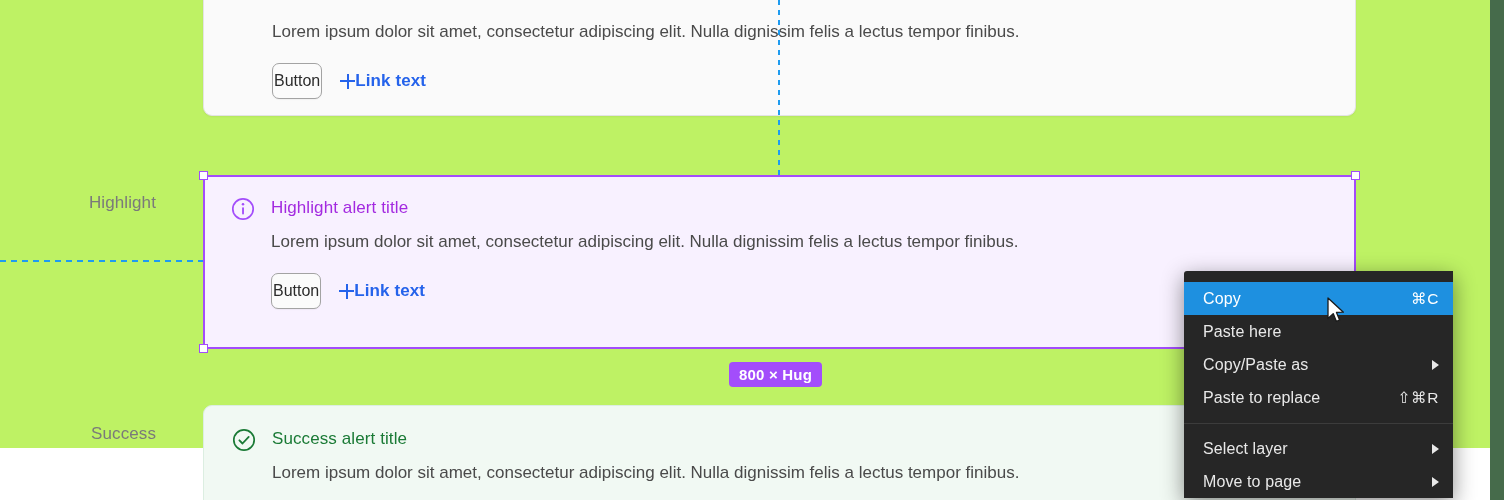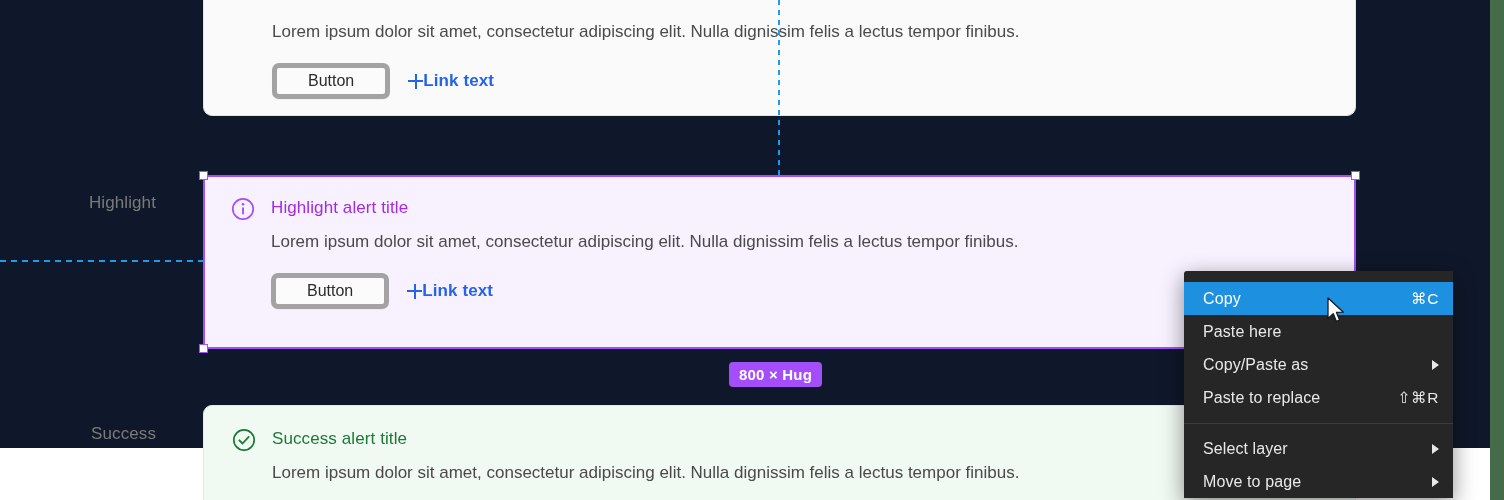--- a/index.html
+++ b/index.html
@@ -10,21 +10,21 @@
     overflow: hidden;
     background: #ffffff;
     font-family: "Liberation Sans", sans-serif;
     -webkit-font-smoothing: antialiased;
   }
 
   #canvas {
     position: relative;
     width: 1504px;
     height: 448px;
-    background: #0f172a;
+    background: #bef264;
   }
 
   
   .edge-strip {
     position: absolute;
     top: 0;
     left: 1490px;
     width: 14px;
     height: 500px;
     background: #466b4b;
@@ -77,22 +77,22 @@
     display: flex;
     align-items: center;
     gap: 18px;
   }
 
   .btn {
     display: inline-flex;
     align-items: center;
     justify-content: center;
     height: 36px;
-    padding: 0 31px;
-    border: 5px solid #a3a3a3;
+    padding: 0 1px;
+    border: 1px solid #a3a3a3;
     border-radius: 7px;
     background: #fbfbfb;
     color: #2b2b2b;
     font-size: 16px;
     font-family: "Liberation Sans", sans-serif;
     cursor: default;
     box-shadow: 0 1px 1px rgba(0,0,0,.04);
   }
 
   .link-action {

